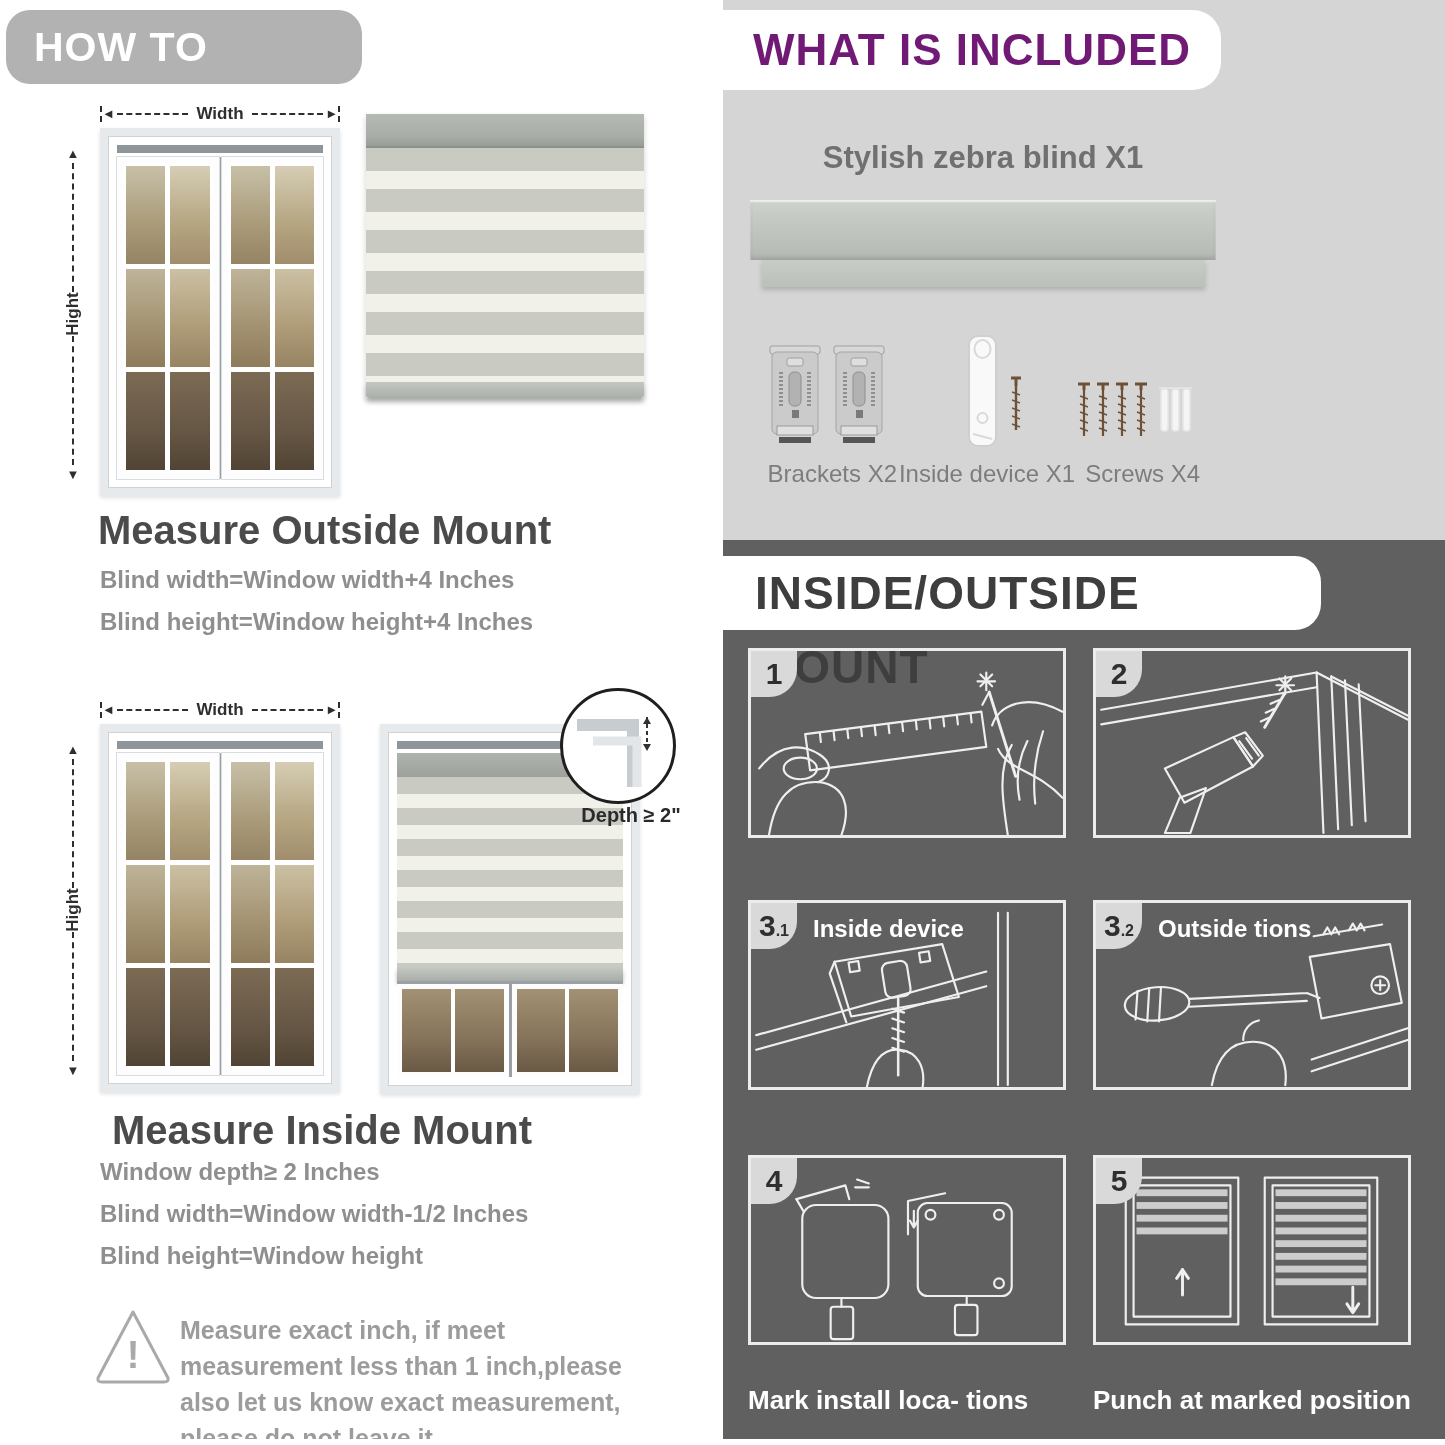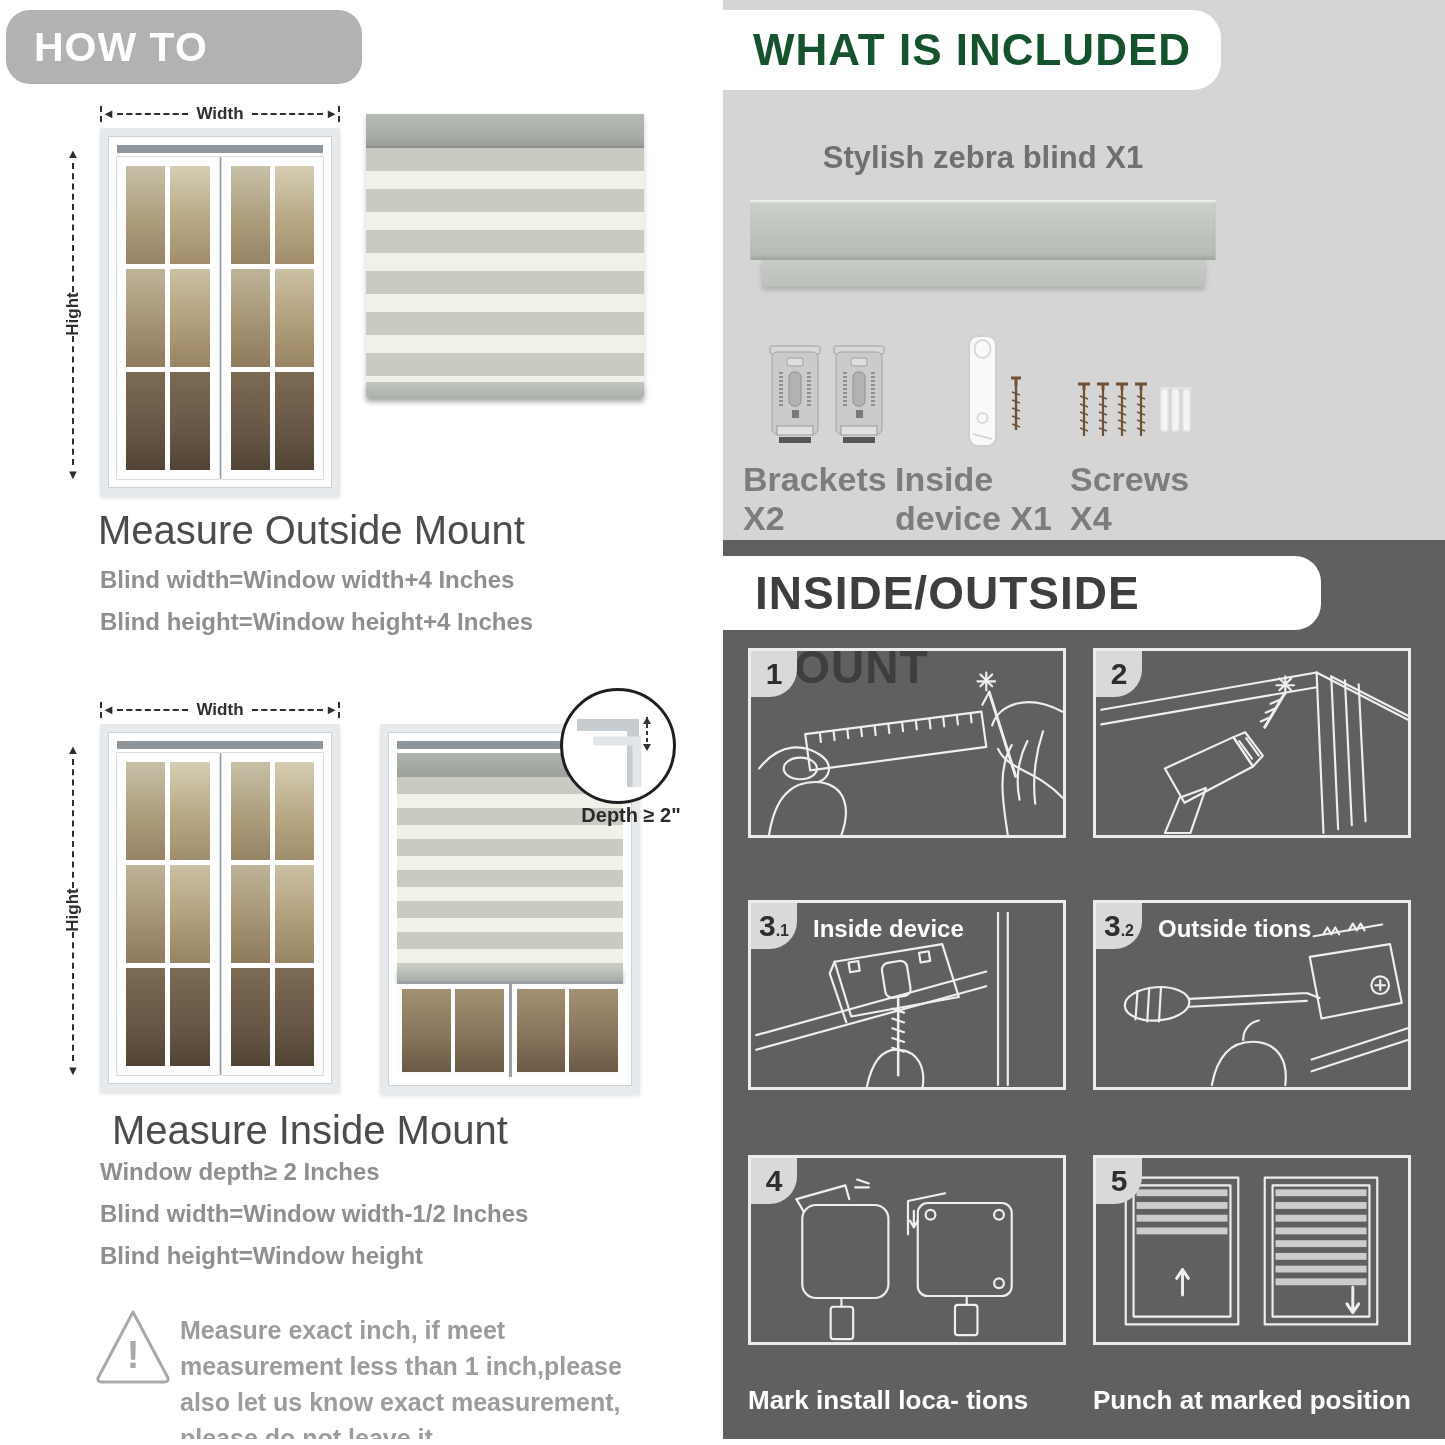--- a/index.html
+++ b/index.html
@@ -46,40 +46,40 @@
   .stripes2 { flex:1; background:repeating-linear-gradient(180deg,#c9cac2 0px,#c9cac2 17px,#f1f0e9 17px,#f1f0e9 31px); }
   .rail2 { height:13px; background:linear-gradient(180deg,#c3c7c1,#a9ada7); box-shadow:0 3px 4px rgba(0,0,0,.25); }
   .lower-panes { height:96px; background:#9aa0a5; display:flex; gap:3px; padding-top:3px; }
   .lpane { flex:1; border:5px solid #fdfdfd; display:flex; gap:4px; background:#fff; }
   .lpane > div { flex:1; background:linear-gradient(180deg,#a39174 0%,#85735a 60%,#6a5945 100%); }
 
   .inset { position:absolute; width:116px; height:116px; border-radius:50%;
     background:#ffffff; border:3px solid #1f1f1f; overflow:hidden; }
   .depth-label { position:absolute; color:#2a2a2a; font-size:20px; font-weight:bold; }
 
-  .sec-head { position:absolute; color:#4b4b4b; font-size:40px; font-weight:normal; }
+  .sec-head { position:absolute; color:#4b4b4b; font-size:40px; font-weight:bold; }
   .sec-line { position:absolute; color:#8f8f8f; font-size:24px; font-weight:bold; }
 
   .warn-text { position:absolute; color:#9c9c9c; font-size:25px; font-weight:bold; line-height:36px; width:458px; }
 
   
   .included-panel { position:absolute; left:723px; top:0; width:722px; height:540px; background:#d5d5d5; }
   .wii-bar { position:absolute; left:0; top:10px; width:498px; height:80px; background:#ffffff;
-    border-radius:0 28px 28px 0; color:#14532d; font-size:44px; font-weight:bold;
+    border-radius:0 28px 28px 0; color:#701a75; font-size:44px; font-weight:bold;
     line-height:80px; padding-left:30px; letter-spacing:1px; }
   .product-title { position:absolute; left:27px; top:140px; width:466px; text-align:center;
     color:#707070; font-size:31px; font-weight:bold; }
   .headrail { position:absolute; left:27px; top:200px; width:466px; height:60px;
     background:linear-gradient(180deg,#ced2cd 0%,#c2c6c1 45%,#b5b9b4 100%);
     box-shadow:inset 0 2px 2px rgba(255,255,255,.7), inset 0 -3px 4px rgba(0,0,0,.12); }
   .headrail-lip { position:absolute; left:39px; top:260px; width:443px; height:27px;
     background:linear-gradient(180deg,#c8ccc7 0%,#bcc0bb 100%);
     box-shadow:0 3px 5px rgba(0,0,0,.18); }
   .part { position:absolute; }
-  .part-label { position:absolute; text-align:left; color:#7d7d7d; font-size:34px; font-weight:bold; }
+  .part-label { position:absolute; text-align:right; color:#7d7d7d; font-size:24px; font-weight:normal; }
 
   .mount-panel { position:absolute; left:723px; top:540px; width:722px; height:905px; background:#606060; }
   .iom-bar { position:absolute; left:0; top:16px; width:598px; height:74px; background:#ffffff;
     border-radius:0 26px 26px 0; color:#3e3e3e; font-size:46px; font-weight:bold;
     line-height:74px; padding-left:32px; letter-spacing:1px; }
   .step-panel { position:absolute; width:318px; height:190px; border:3px solid #ececec; }
   .badge { position:absolute; left:0; top:0; width:46px; height:46px; border-radius:0 0 60% 0;
     background:#d9d9d9; color:#2f2f2f; font-size:30px; font-weight:bold;
     display:flex; align-items:center; justify-content:center; }
   .badge .sub { font-size:16px; margin-top:10px; }

